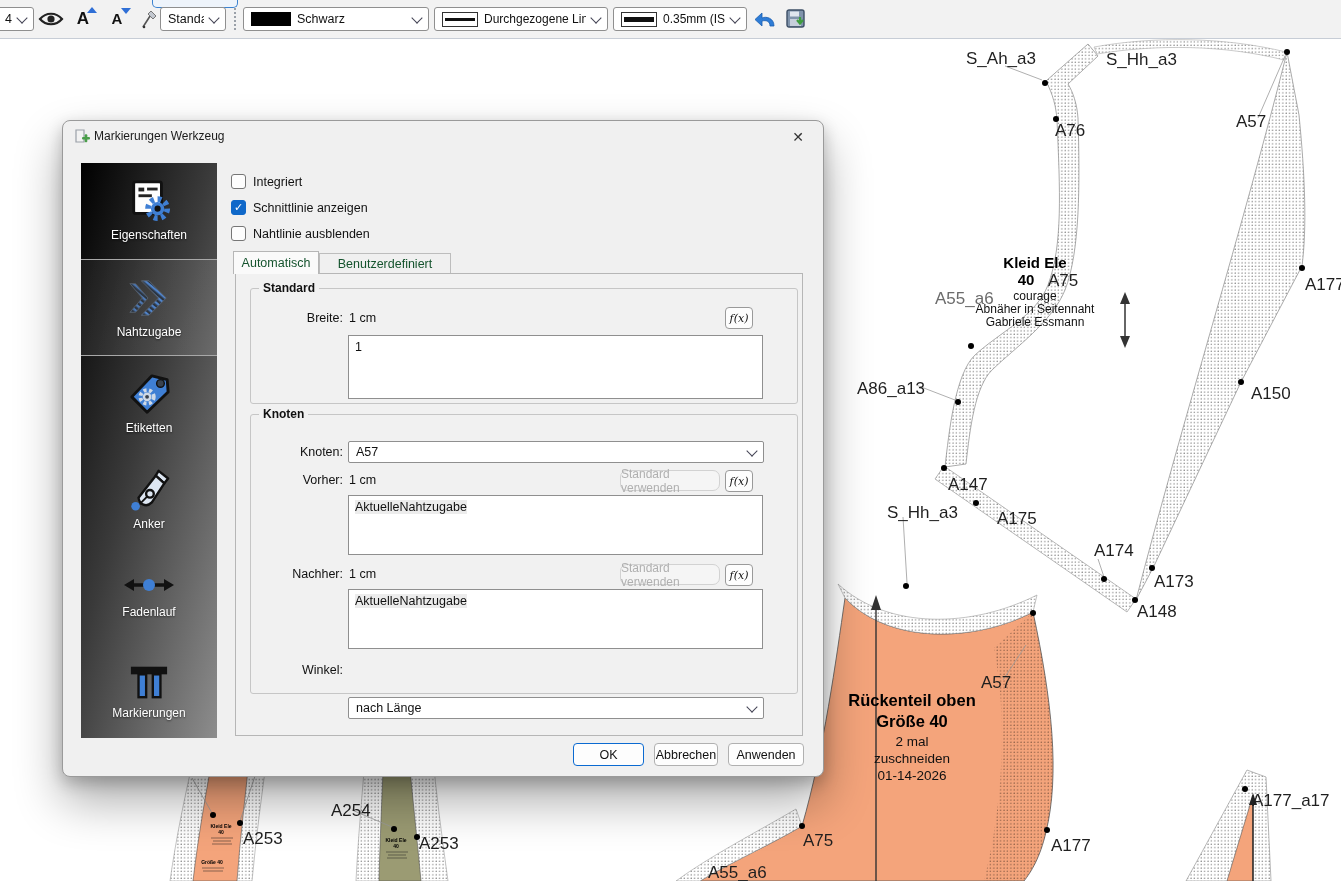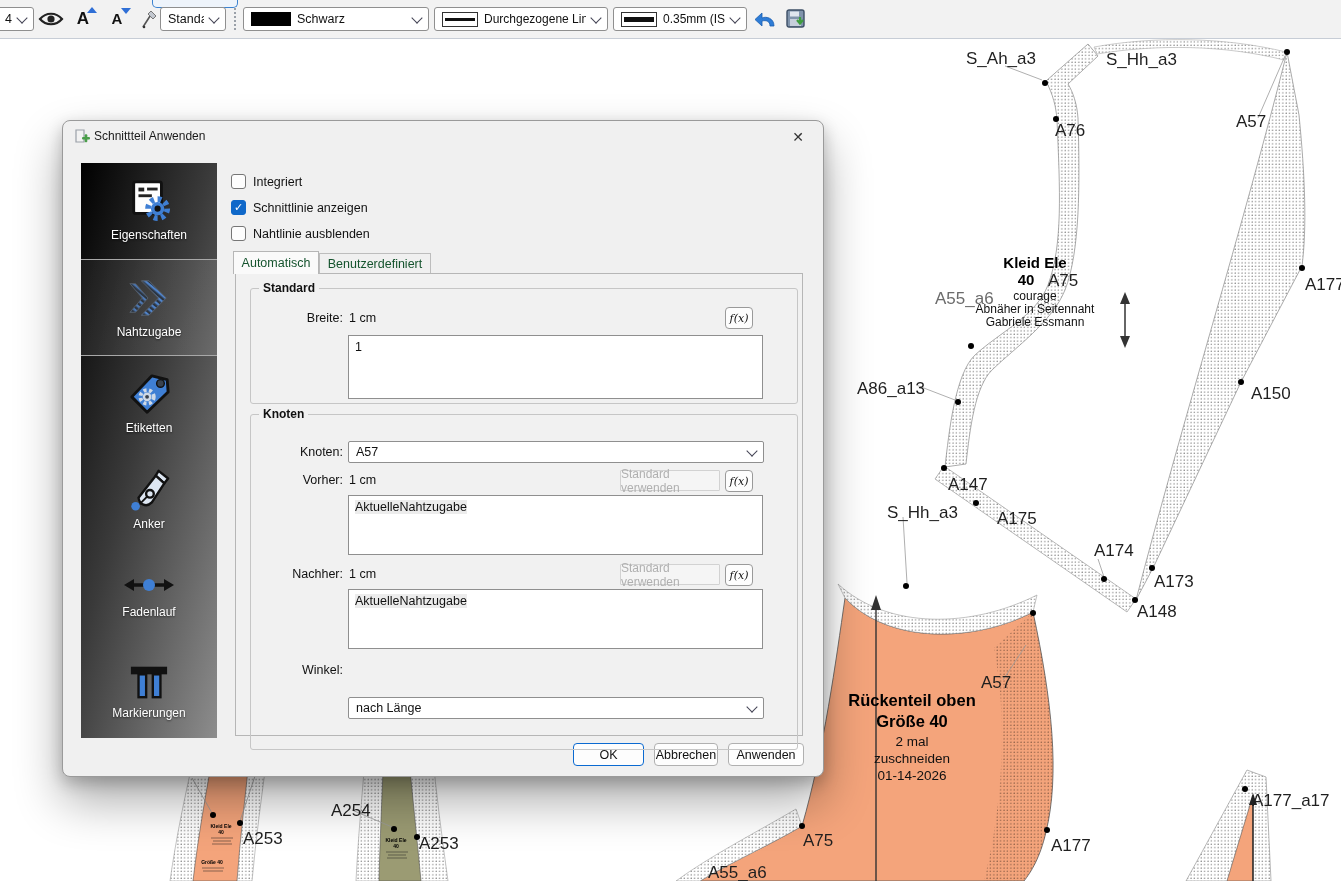--- a/index.html
+++ b/index.html
@@ -70,41 +70,41 @@
             box-sizing:border-box;display:flex;align-items:center;justify-content:center;flex:none;}
   .checkbox.on{background:#0f68c9;border-color:#0f68c9;}
   .checkbox .mark{color:#fff;font-size:11px;line-height:1;display:none;}
   .checkbox.on .mark{display:block;}
   .chklabel{font-size:12.5px;color:#111;}
 
   .tab{position:absolute;font-size:12.5px;color:#14532d;display:flex;align-items:center;
        justify-content:center;box-sizing:border-box;}
   .tab.active{left:170px;top:130px;width:86px;height:23px;background:#fafafa;
        border:1px solid #b6b6b6;border-bottom:none;z-index:3;}
-  .tab.inactive{left:256px;top:132px;width:112px;height:21px;background:#f0f0f0;
+  .tab.inactive{left:256px;top:132px;width:132px;height:21px;background:#f0f0f0;
        border:1px solid #bdbdbd;z-index:1;}
   .tabpanel{position:absolute;left:172px;top:152px;width:566px;height:461px;
        border:1px solid #b6b6b6;background:#f1f1f1;z-index:2;}
 
   .group{position:absolute;left:14px;width:548px;border:1px solid #c6c6c6;border-radius:3px;
          box-sizing:border-box;}
   .group .legend{position:absolute;top:-8px;left:8px;background:#f1f1f1;padding:0 4px;
          font-size:12px;font-weight:bold;color:#111;}
   .g-std{top:14px;height:116px;}
-  .g-knot{top:140px;height:336px;}
+  .g-knot{top:140px;height:280px;}
   .frm-label{position:absolute;left:0;width:92px;text-align:right;font-size:12.5px;color:#111;}
   .frm-value{position:absolute;left:98px;font-size:12.5px;color:#111;}
   .formula-box{position:absolute;left:97px;width:415px;background:#fff;border:1px solid #8f8f8f;
          font-size:12.5px;color:#111;padding:4px 6px;box-sizing:border-box;}
   .formula-box .tok{background:#ececec;}
   .fx-btn{position:absolute;left:474px;width:26px;height:20px;border:1px solid #9a9a9a;
          border-radius:4px;background:#fdfdfd;display:flex;align-items:center;justify-content:center;
          font-family:"DejaVu Serif",serif;font-style:italic;font-size:11px;color:#111;}
   .def-btn{position:absolute;left:369px;width:100px;height:21px;border:1px solid #d2d2d2;
-         border-radius:1px;background:#f5f5f5;color:#b0b0b0;font-size:12px;
+         border-radius:7px;background:#f5f5f5;color:#b0b0b0;font-size:12px;
          display:flex;align-items:center;justify-content:center;box-sizing:border-box;}
   .dcombo{position:absolute;left:97px;width:416px;height:22px;background:#fff;
          border:1px solid #8f8f8f;border-radius:2px;display:flex;align-items:center;
          font-size:12.5px;color:#111;padding:0 7px;box-sizing:border-box;}
   .btn{position:absolute;top:622px;height:23px;background:#fdfdfd;border:1px solid #b0b0b0;
        border-radius:4px;font-size:12.5px;color:#111;display:flex;align-items:center;
        justify-content:center;box-sizing:border-box;}
   .btn-ok{left:510px;width:71px;border:1.5px solid #0b6ad1;}
   .btn-cancel{left:591px;width:64px;}
   .btn-apply{left:665px;width:76px;}
@@ -335,21 +335,21 @@
   </div>
 </div>
 
 <div class="dialog">
   <div class="dlg-title">
     <svg class="dlg-icon" width="18" height="17">
       <path d="M3,2 L11,2 L11,14 L3,14 Z" fill="#f2f2f2" stroke="#9aa0a8" stroke-width="1.2"></path>
       <rect x="9" y="9" width="8" height="2.6" rx="1" fill="#4a9e4a"></rect>
       <rect x="11.7" y="6.3" width="2.6" height="8" rx="1" fill="#4a9e4a"></rect>
     </svg>
-    <span class="txt">Schnittteil Anwenden</span>
+    <span class="txt">Markierungen Werkzeug</span>
     <span class="dlg-close">✕</span>
   </div>
 
   <div class="sidebar">
     <div class="side-item">
       <svg width="46" height="44" viewBox="0 0 48 46">
         <rect x="8" y="3" width="29" height="33" rx="2" fill="#fdfdfd" stroke="#111" stroke-width="3"></rect>
         <rect x="13" y="9" width="6" height="4" fill="#222"></rect>
         <rect x="22" y="9" width="11" height="3" fill="#222"></rect>
         <rect x="13" y="16" width="14" height="3" fill="#222"></rect>

